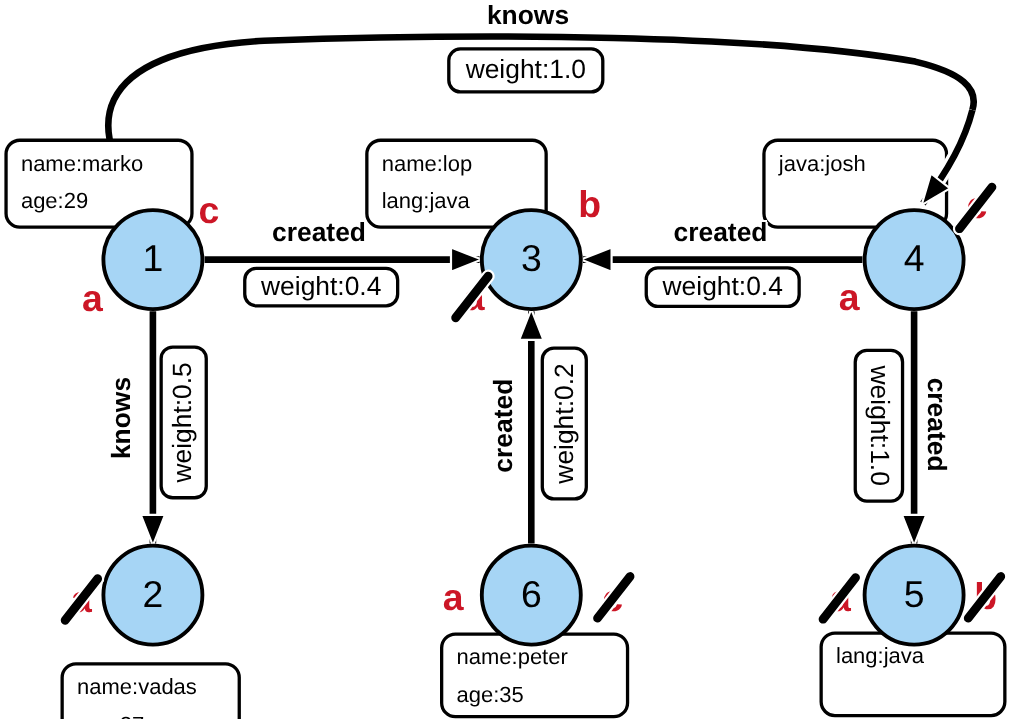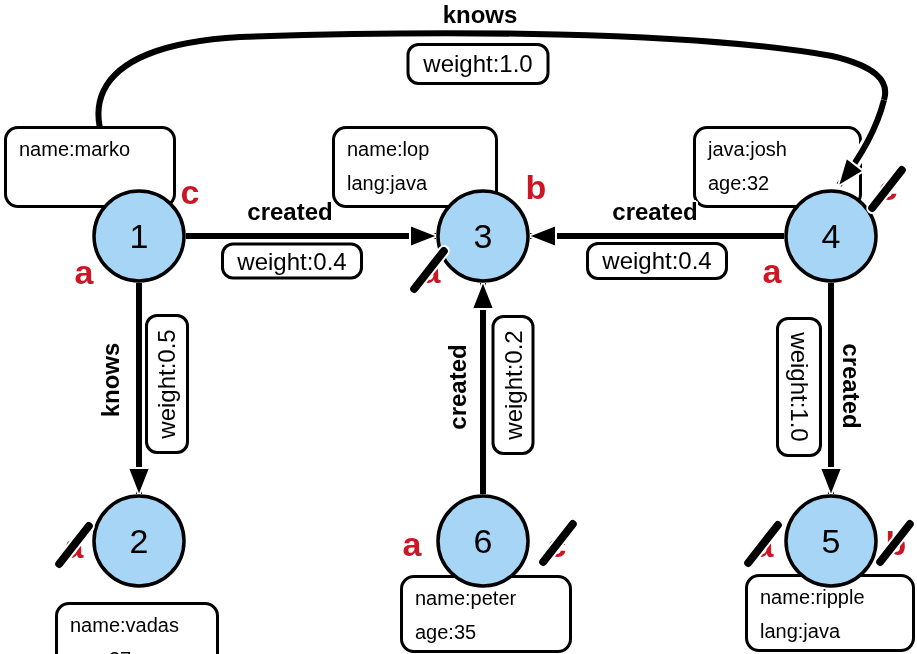--- a/index.html
+++ b/index.html
@@ -71,39 +71,38 @@
 
     <path class="edge-halo" d="M 483 494 L 483 283"></path>
     <path class="edge-line" d="M 483 494 L 483 283" marker-end="url(#arrowA)"></path>
 
     <path class="edge-halo" d="M 831 283 L 831 494"></path>
     <path class="edge-line" d="M 831 283 L 831 494" marker-end="url(#arrowA)"></path>
   </svg>
 
   <div class="prop-box" style="left:4px;top:126px;width:172px;height:82px">
     <span class="prop-line">name:marko</span>
+    <span class="prop-line">age:29</span>
   </div>
   <div class="prop-box" style="left:332px;top:126px;width:166px;height:82px">
     <span class="prop-line">name:lop</span>
     <span class="prop-line">lang:java</span>
   </div>
   <div class="prop-box" style="left:693px;top:126px;width:169px;height:82px">
     <span class="prop-line">java:josh</span>
-    <span class="prop-line">age:32</span>
   </div>
   <div class="prop-box" style="left:55px;top:602px;width:164px;height:78px">
     <span class="prop-line">name:vadas</span>
     <span class="prop-line">age:27</span>
   </div>
   <div class="prop-box" style="left:400px;top:575px;width:172px;height:78px">
     <span class="prop-line">name:peter</span>
     <span class="prop-line">age:35</span>
   </div>
   <div class="prop-box" style="left:745px;top:574px;width:170px;height:78px">
-    <span class="prop-line">name:ripple</span>
     <span class="prop-line">lang:java</span>
   </div>
 
   <svg class="layer layer-b" width="917" height="654" viewBox="0 0 917 654">
     <defs>
       <marker id="arrowB" markerUnits="userSpaceOnUse" markerWidth="34" markerHeight="30" refX="28" refY="13" orient="auto">
         <path d="M2,2 L30,13 L2,24 Z" fill="#000" stroke="#fff" stroke-width="2"></path>
       </marker>
     </defs>
     <path class="edge-halo" d="M 884 100 C 877 128, 860 158, 839 185"></path>

